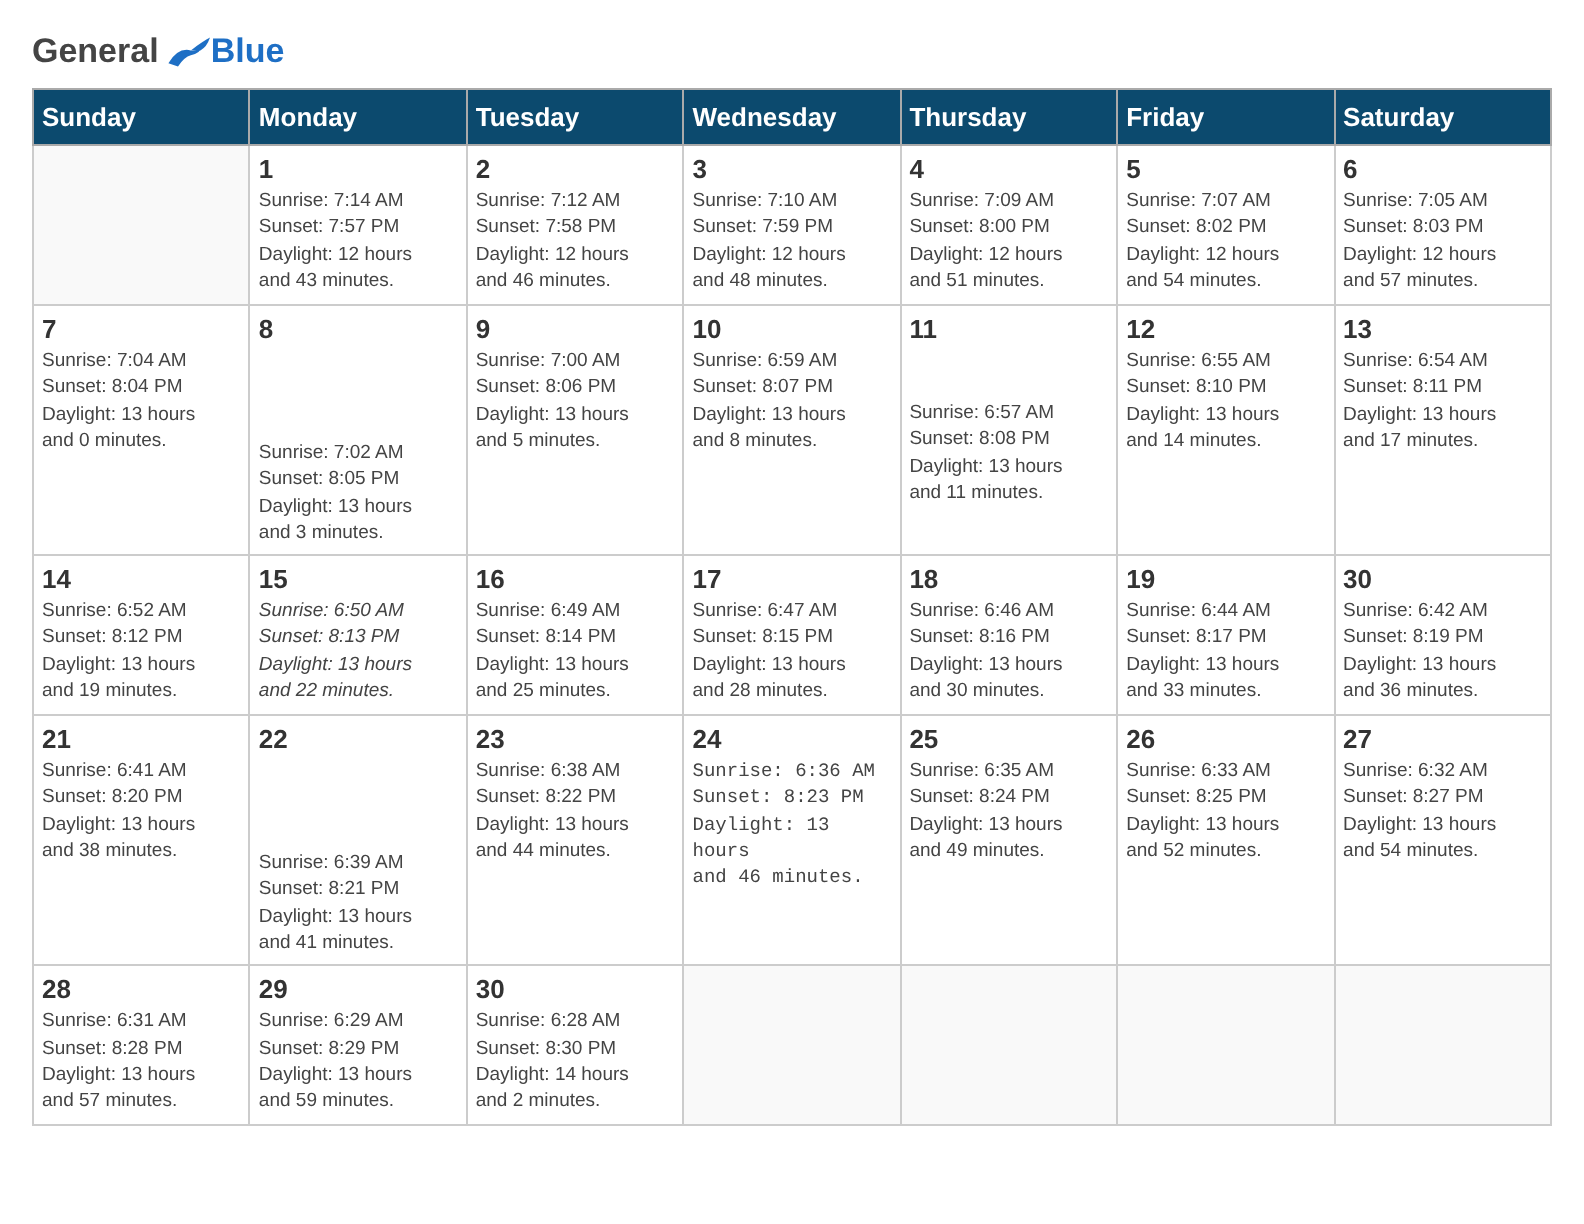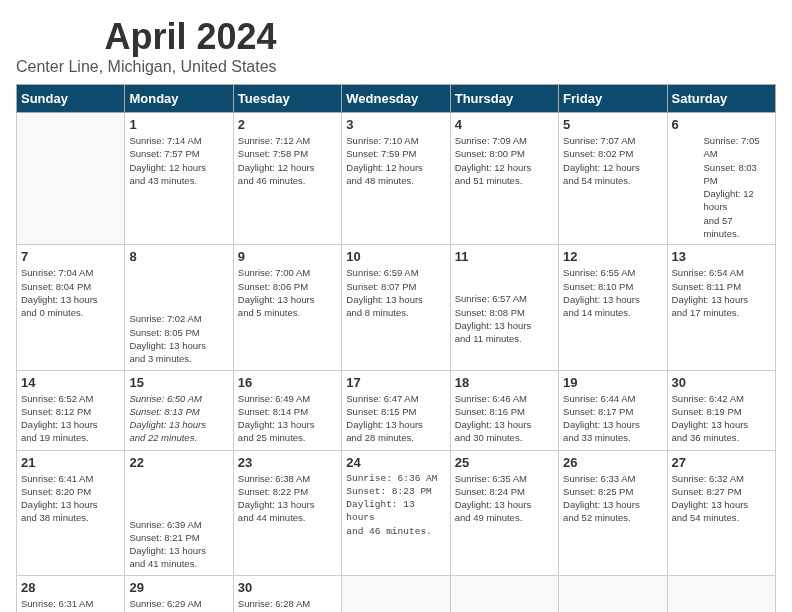--- a/index.html
+++ b/index.html
@@ -87,23 +87,29 @@
     .logo-bird {
       width: 24px;
       height: 18px;
       margin-left: 2px;
     }
   </style>
 </head>
 <body>
 
 <div class="header">
-  <div class="title-section">
-    <div class="month-year">April 2024</div>
-    <div class="location">Center Line, Michigan, United States</div>
+  <div class="logo">
+    <div class="logo-row">
+      <span class="logo-text-general">General</span>
+      <svg class="logo-bird" viewBox="0 0 30 22" xmlns="http://www.w3.org/2000/svg">
+        <path d="M4,18 Q10,8 18,10 Q22,11 26,6 Q24,12 18,13 Q14,14 10,20 Z" fill="#1e6fc5"></path>
+        <path d="M18,10 Q26,4 30,2 Q28,8 24,10 Z" fill="#1e6fc5"></path>
+      </svg>
+      <span class="logo-text-blue">Blue</span>
+    </div>
   </div>
 </div>
 
 <table class="calendar">
   <thead>
     <tr>
     <th>Sunday</th>
         <th>Monday</th>
         <th>Tuesday</th>
         <th>Wednesday</th>
@@ -145,21 +151,21 @@
         </td>
         <td>
           <span class="day-num">5</span>
           <div class="day-info" style="white-space: pre-line;">Sunrise: 7:07 AM
 Sunset: 8:02 PM
 Daylight: 12 hours
 and 54 minutes.</div>
         </td>
         <td>
           <span class="day-num">6</span>
-          <div class="day-info" style="white-space: pre-line; margin-left: 32px;">Sunrise: 7:05 AM
+          <div class="day-info" style="white-space: pre-line;">Sunrise: 7:05 AM
 Sunset: 8:03 PM
 Daylight: 12 hours
 and 57 minutes.</div>
         </td>
       </tr>
       <tr>
         <td>
           <span class="day-num">7</span>
           <div class="day-info" style="white-space: pre-line;">Sunrise: 7:04 AM
 Sunset: 8:04 PM

